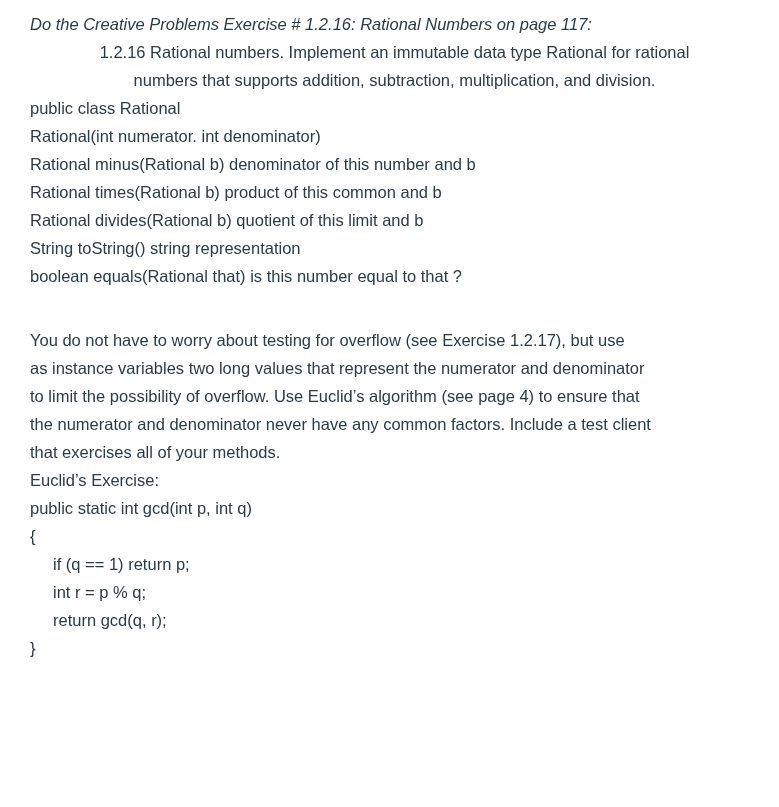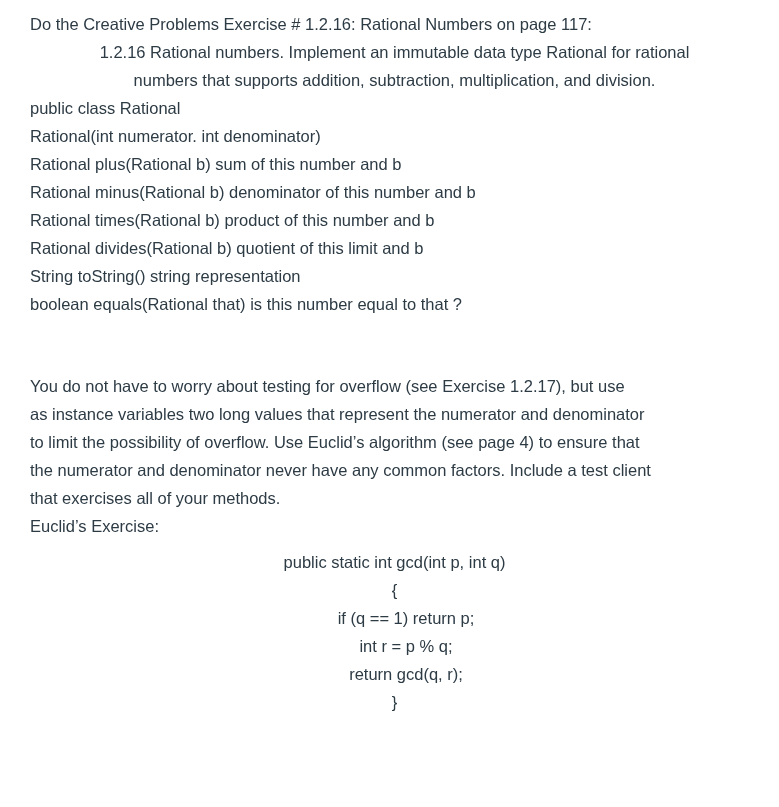--- a/index.html
+++ b/index.html
@@ -17,44 +17,43 @@
     -webkit-font-smoothing: antialiased;
   }
   .doc {
     padding: 10px 20px 0 30px;
   }
   .doc p, .doc .line-item {
     margin: 0;
     line-height: 28px;
     white-space: pre;           
   }
-  .title-para   { margin: 0 0 17px 0; }
+  .title-para   { margin: 0 0 17px 0; font-style: italic; }
   .problem-para { margin: 0 0 40px 0; text-align: center; }
-  .api-block    { margin: 0 0 54px 0; }
+  .api-block    { margin: 0 0 36px 0; }
   .notes-para   { margin: 0 0 14px 0; }
   .euclid-para  { margin: 0 0 25px 0; }
-  .code-block   { margin: 8px; text-align: center; }
+  .code-block   { margin: 0; }
   .code-line.indent-1 { padding-left: 23px; }
 </style>
 </head>
 <body>
 
 <div class="doc">
 
   <p class="title-para">Do the Creative Problems Exercise # 1.2.16: Rational Numbers on page 117:</p>
 
   <p class="problem-para">1.2.16 Rational numbers. Implement an immutable data type Rational for rational
 numbers that supports addition, subtraction, multiplication, and division.</p>
 
   <div class="api-block">
     <div class="line-item">public class Rational</div>
     <div class="line-item">Rational(int numerator. int denominator)</div>
-    <div class="line-item">Rational plus(Rational b) sum of this number and b</div>
     <div class="line-item">Rational minus(Rational b) denominator of this number and b</div>
-    <div class="line-item">Rational times(Rational b) product of this number and b</div>
+    <div class="line-item">Rational times(Rational b) product of this common and b</div>
     <div class="line-item">Rational divides(Rational b) quotient of this limit and b</div>
     <div class="line-item">String toString() string representation</div>
     <div class="line-item">boolean equals(Rational that) is this number equal to that ?</div>
   </div>
 
   <p class="notes-para">You do not have to worry about testing for overflow (see Exercise 1.2.17), but use
 as instance variables two long values that represent the numerator and denominator
 to limit the possibility of overflow. Use Euclid’s algorithm (see page 4) to ensure that
 the numerator and denominator never have any common factors. Include a test client
 that exercises all of your methods.</p>

